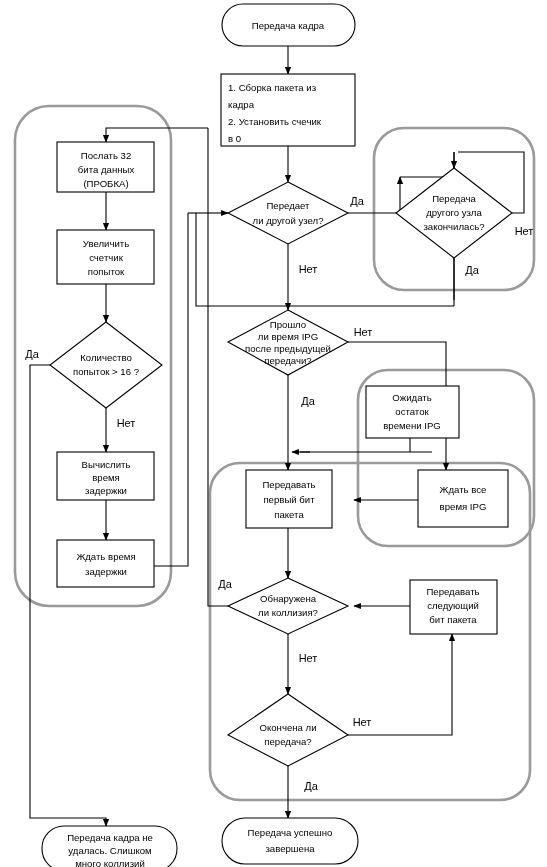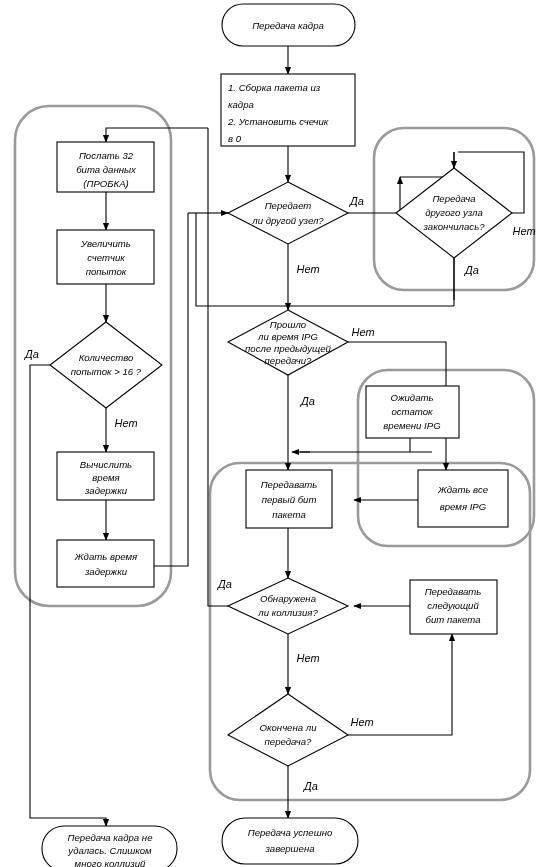--- a/index.html
+++ b/index.html
@@ -9,21 +9,20 @@
   }
   body {
     font-family: "Liberation Sans", sans-serif;
   }
   #diagram-root {
     position: relative;
     width: 547px;
     height: 867px;
     background: #ffffff;
     overflow: hidden;
-    font-style: italic;
   }
   svg#flowchart {
     display: block;
     width: 547px;
     height: 867px;
   }
   .node-shape {
     fill: #ffffff;
     stroke: #000000;
     stroke-width: 1.1;

